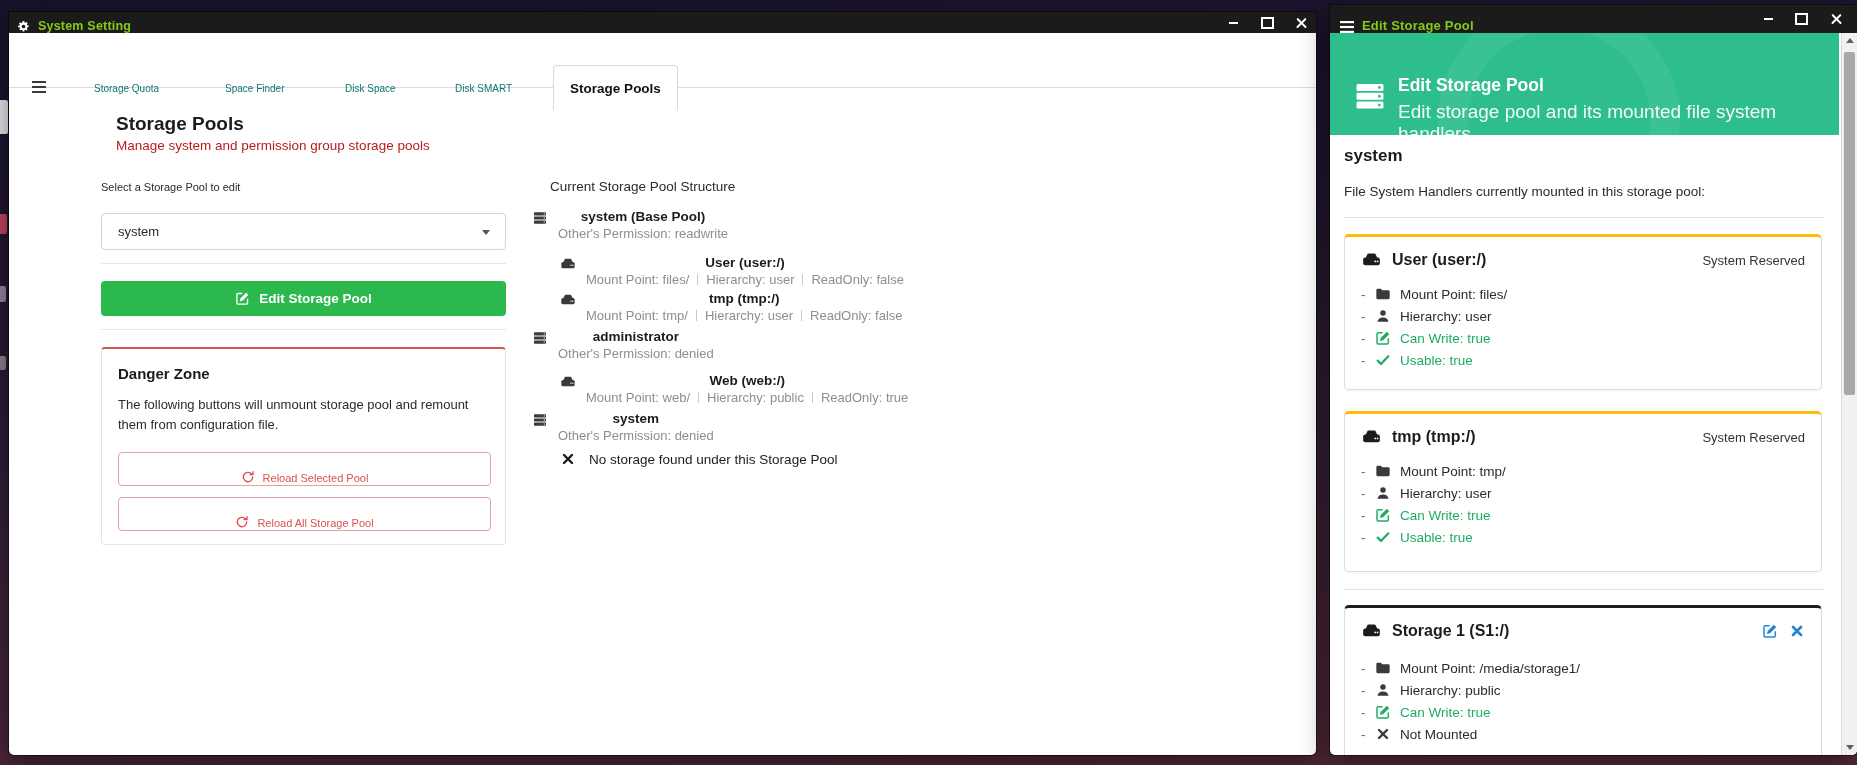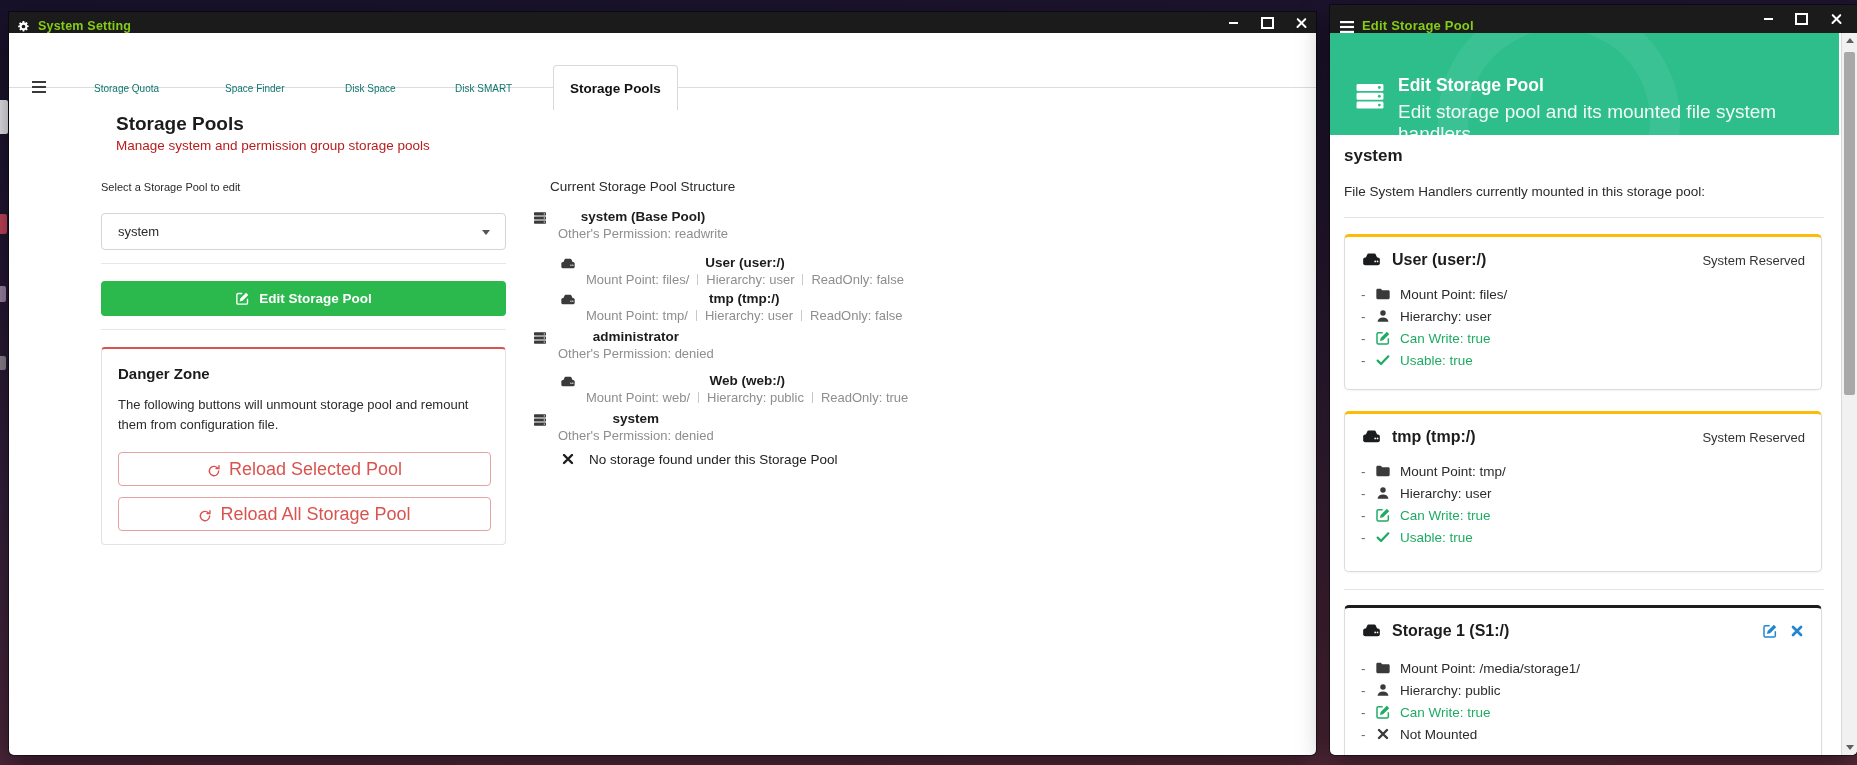--- a/index.html
+++ b/index.html
@@ -43,21 +43,21 @@
   .dropdown .val{margin-left:16px;font-size:13px;color:#2b2b2b;}
   .caret{position:absolute;right:15px;top:16px;width:0;height:0;border-left:4.5px solid transparent;border-right:4.5px solid transparent;border-top:5.5px solid #555;}
   .hdiv{position:absolute;left:92px;width:405px;height:1px;background:#e7e7e7;}
   .btn-green{position:absolute;left:92px;top:269px;width:405px;height:35px;background:#2bb84c;border:none;border-radius:4px;
     color:#fff;font-size:13.5px;font-weight:bold;display:flex;align-items:center;justify-content:center;gap:9px;cursor:pointer;font-family:inherit;}
   .danger-card{position:absolute;left:92px;top:335px;width:405px;height:198px;background:#fff;border:1px solid #e3e3e3;
     border-top:2px solid #d9534f;border-radius:4px;box-sizing:border-box;}
   .danger-title{position:absolute;left:16px;top:16px;font-size:15px;font-weight:bold;color:#1b1c1d;}
   .danger-text{position:absolute;left:16px;top:46px;width:352px;font-size:13px;line-height:20px;color:#2b2b2b;}
   .btn-outline-red{position:absolute;left:16px;width:373px;height:34px;background:#fff;border:1px solid #e6a1a1;border-radius:4px;
-    color:#d9534f;font-size:18px;display:flex;align-items:center;justify-content:center;gap:8px;cursor:pointer;font-family:inherit;}
+    color:#d9534f;font-size:11px;display:flex;align-items:flex-end;justify-content:center;gap:8px;cursor:pointer;font-family:inherit;}
   
   .tree-title{position:absolute;left:525px;top:167px;font-size:13.5px;color:#2b2b2b;margin-left:16px;}
   .t-row{position:absolute;display:flex;align-items:flex-start;}
   .t-pool{left:523px;}
   .t-storage{left:551px;}
   .ticon{flex:0 0 auto;width:16px;height:16px;margin-top:1px;color:#3a3a3a;}
   .ticon svg{width:16px;height:16px;display:block;}
   .t-txt{margin-left:10px;text-align:center;}
   .t-name{font-size:13.5px;font-weight:bold;color:#1b1c1d;line-height:16px;}
   .t-meta{font-size:13px;color:#8e8e8e;line-height:17px;}

